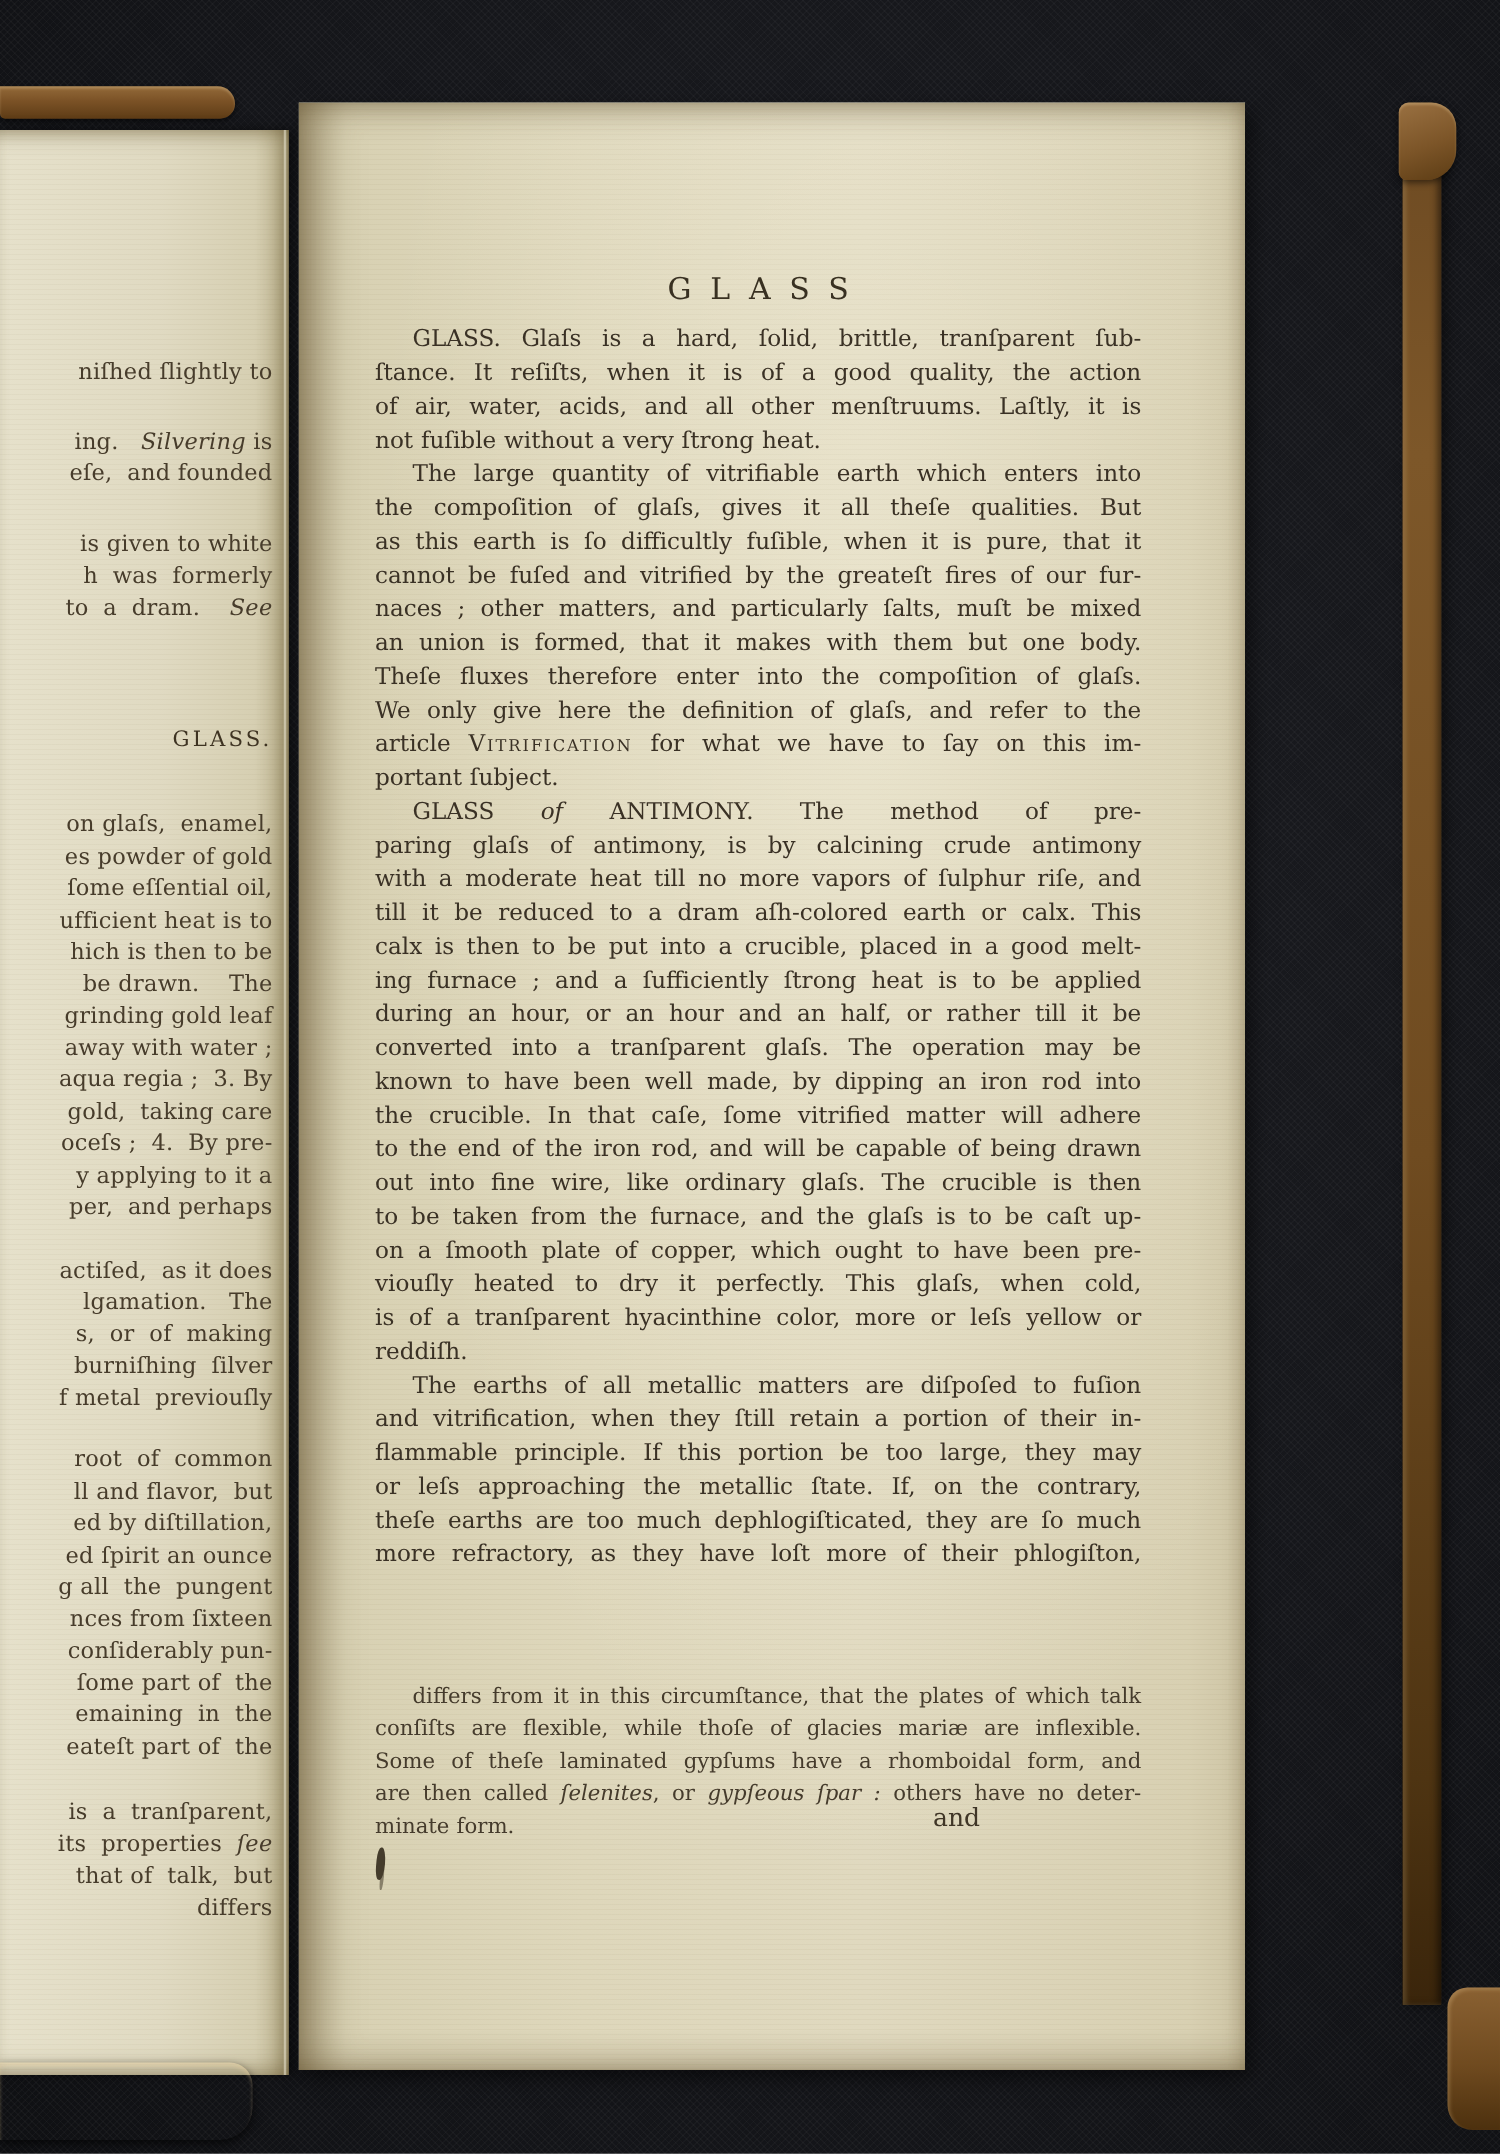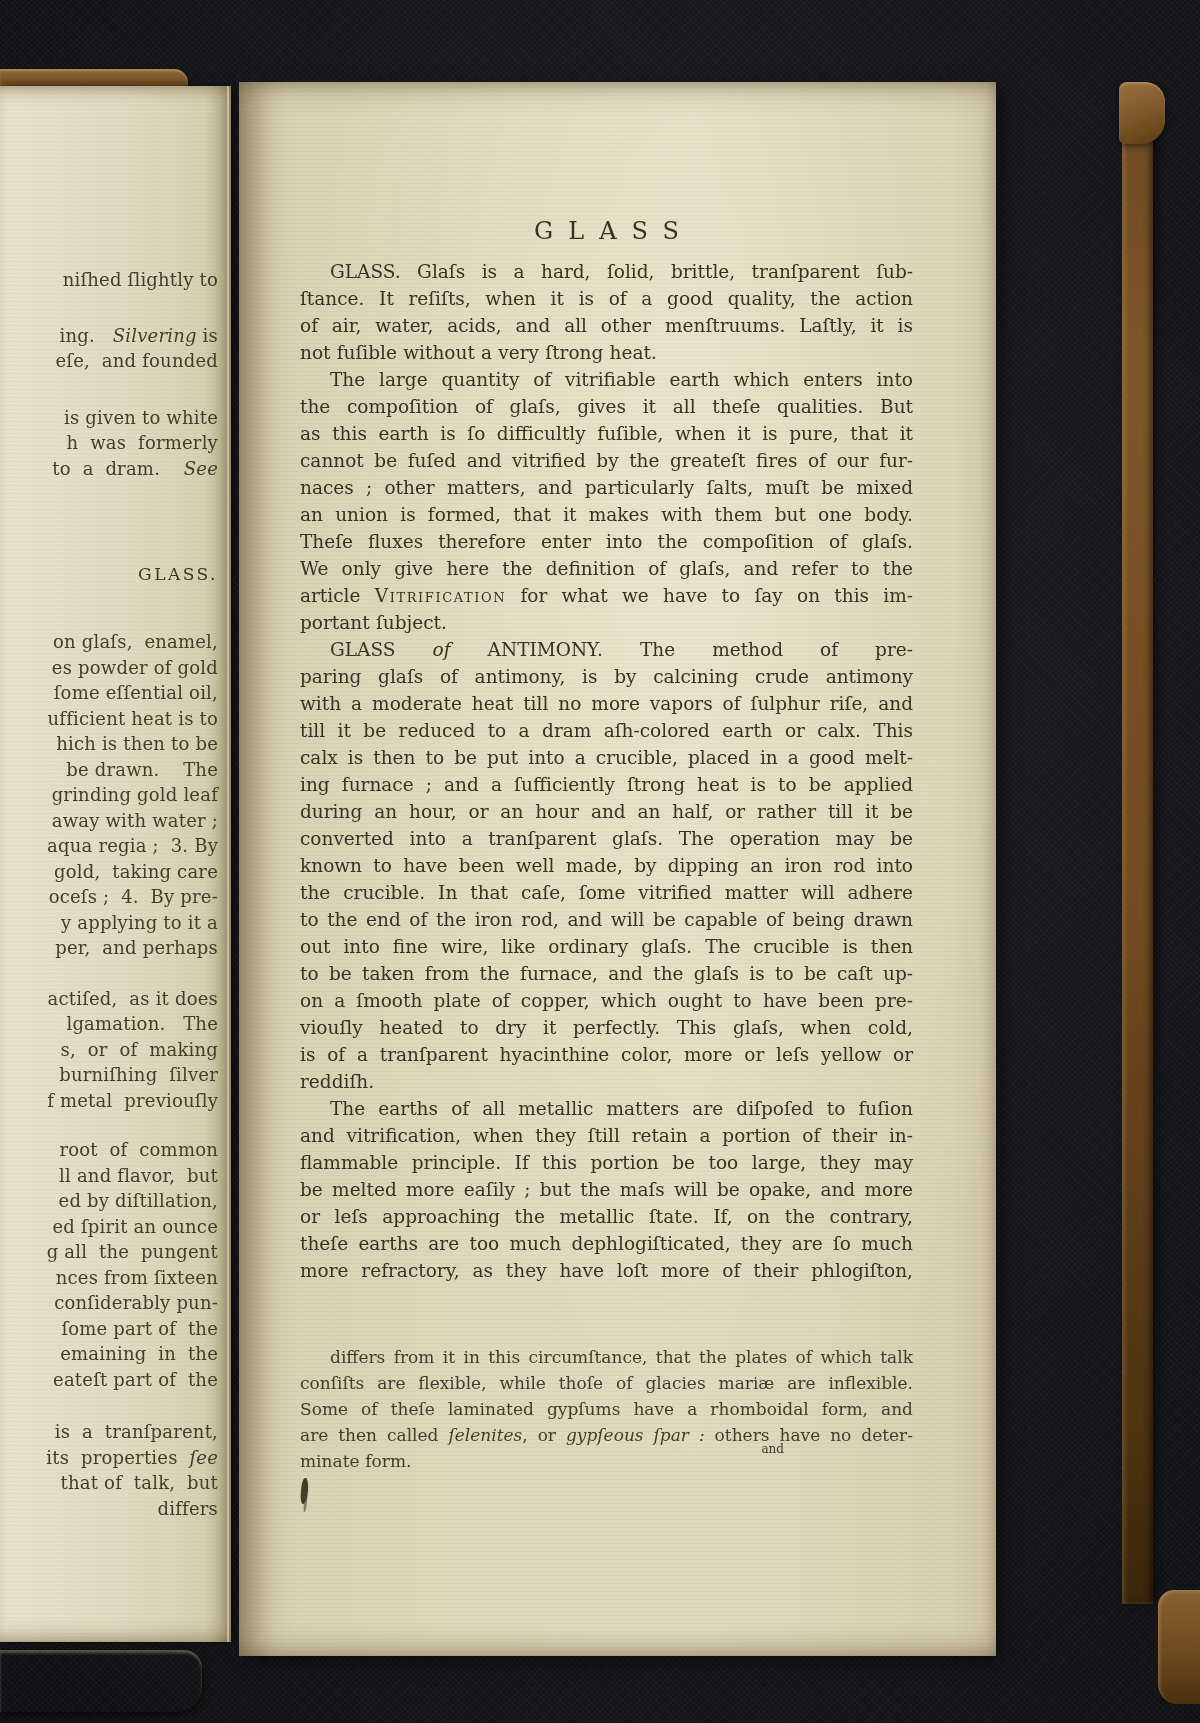--- a/index.html
+++ b/index.html
@@ -35,21 +35,21 @@
     box-shadow:0 2px 6px rgba(0,0,0,.55), inset 0 2px 2px rgba(255,230,180,.25);
   }
   .leather-bottom-right{
     left:1158px;top:1590px;width:42px;height:114px;border-radius:16px 0 0 20px;
     background:linear-gradient(180deg,#8a6132 0%,#6f4a1f 55%,#4c300e 100%);
     box-shadow:inset 2px 2px 3px rgba(255,225,170,.22);
   }
 
   
   .left-page{
-    position:absolute;left:0;top:86px;width:231px;height:1556px;
+    position:absolute;left:0;top:104px;width:231px;height:1556px;
     background:
       repeating-linear-gradient(0deg, rgba(125,108,66,.05) 0 1px, transparent 1px 4px),
       linear-gradient(90deg,#e6e1cb 0%,#e0dac2 55%,#d6cfb2 88%,#c2b996 99%);
     box-shadow:inset -13px 0 16px -7px rgba(100,84,46,.55),
                inset 0 14px 16px -12px rgba(100,84,46,.5),
                inset 0 -16px 18px -12px rgba(100,84,46,.45),
                3px 0 8px rgba(0,0,0,.55);
   }
   .left-page::after{
     content:"";position:absolute;right:2px;top:0;bottom:0;width:2px;
@@ -87,21 +87,21 @@
   .para{margin:0;}
   .jline{text-align:justify;text-align-last:justify;word-spacing:.02em;}
   .jline.ind{text-indent:30px;}
   .jline.last{text-align-last:left;}
   .footnote{
     position:absolute;left:61px;top:1262px;width:613px;
     font-size:17px;line-height:26px;color:#453b2c;
   }
   .catchword{
     position:absolute;top:1360px;right:212px;
-    font-size:12px;color:#3f3526;
+    font-size:20px;color:#3f3526;
   }
   .ink-mark{
     position:absolute;left:62px;top:1396px;width:7px;height:26px;
     background:#2c2315;border-radius:45% 55% 55% 45%;
     transform:rotate(5deg);opacity:.85;
     box-shadow:2px 10px 0 -2px rgba(44,35,21,.55);
   }
   i{font-style:italic;}
   .sc{font-variant:small-caps;letter-spacing:1.6px;}
 </style>
@@ -197,21 +197,20 @@
           <div class="jline">to be taken from the furnace, and the glaſs is to be caſt up-</div>
           <div class="jline">on a ſmooth plate of copper, which ought to have been pre-</div>
           <div class="jline">viouſly heated to dry it perfectly. This glaſs, when cold,</div>
           <div class="jline">is of a tranſparent hyacinthine color, more or leſs yellow or</div>
           <div class="jline last">reddiſh.</div>
         </div>
         <div class="para">
           <div class="jline ind">The earths of all metallic matters are diſpoſed to fuſion</div>
           <div class="jline">and vitrification, when they ſtill retain a portion of their in-</div>
           <div class="jline">flammable principle. If this portion be too large, they may</div>
-          <div class="jline">be melted more eaſily ; but the maſs will be opake, and more</div>
           <div class="jline">or leſs approaching the metallic ſtate. If, on the contrary,</div>
           <div class="jline">theſe earths are too much dephlogiſticated, they are ſo much</div>
           <div class="jline">more refractory, as they have loſt more of their phlogiſton,</div>
         </div>
       </div>
   </div>
   <div class="footnote">
       <div class="para">
         <div class="jline ind">differs from it in this circumſtance, that the plates of which talk</div>
         <div class="jline">conſiſts are flexible, while thoſe of glacies mariæ are inflexible.</div>

